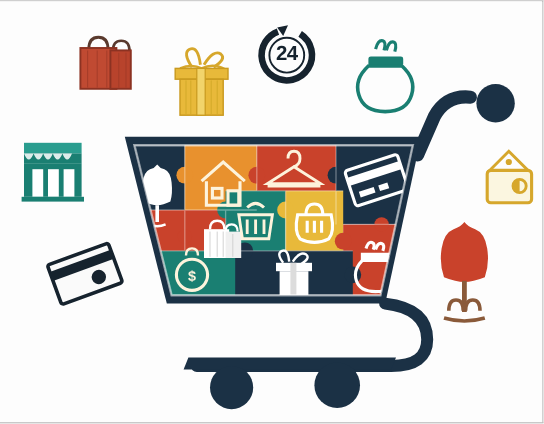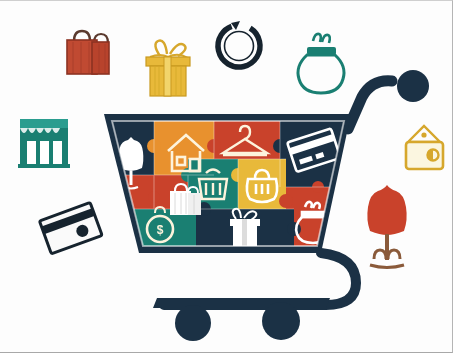--- a/index.html
+++ b/index.html
@@ -253,14 +253,15 @@
     <path d="M112 120 L344 120 L317 245 L143 245 Z" fill="none" stroke="#ffffff" stroke-width="2" opacity="0.55"></path>
 
     <g>
       <path d="M321 252 Q356 256 356 282 Q356 304 326 304 L164 304" fill="none" stroke="#1b3145" stroke-width="10" stroke-linecap="round"></path>
       <path d="M157 297 L330 297 L326 307 L153 307 Z" fill="#1b3145"></path>
     </g>
     <circle cx="193" cy="322" r="18" fill="#1b3145"></circle>
     <circle cx="281" cy="320" r="19" fill="#1b3145"></circle>
   </svg>
 
+  <div class="badge-num">24</div>
 
 </div>
 
 </body></html>

